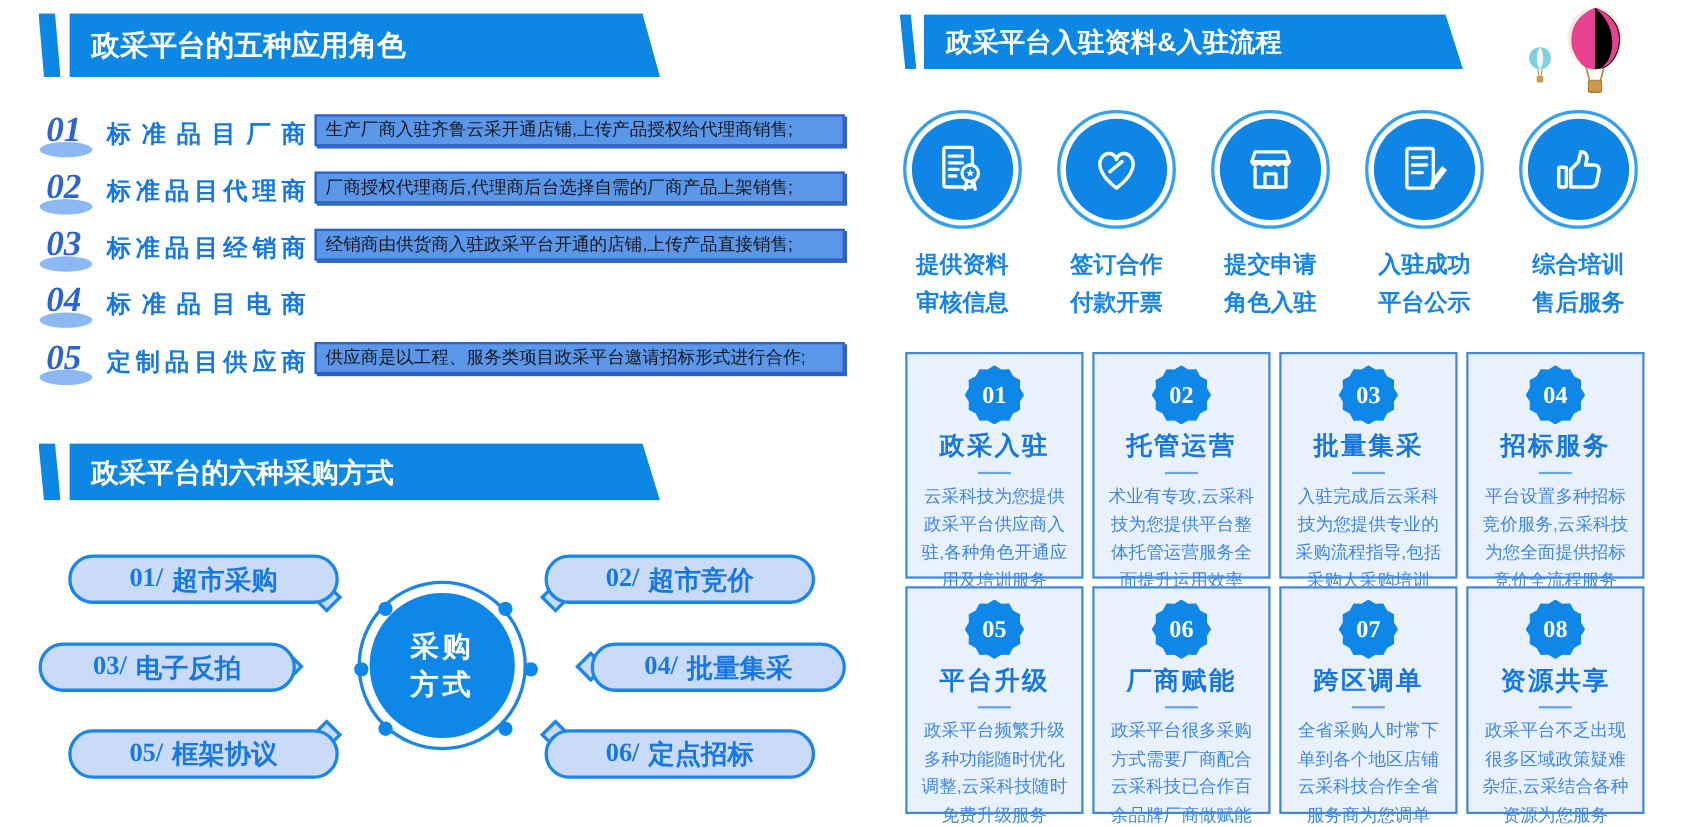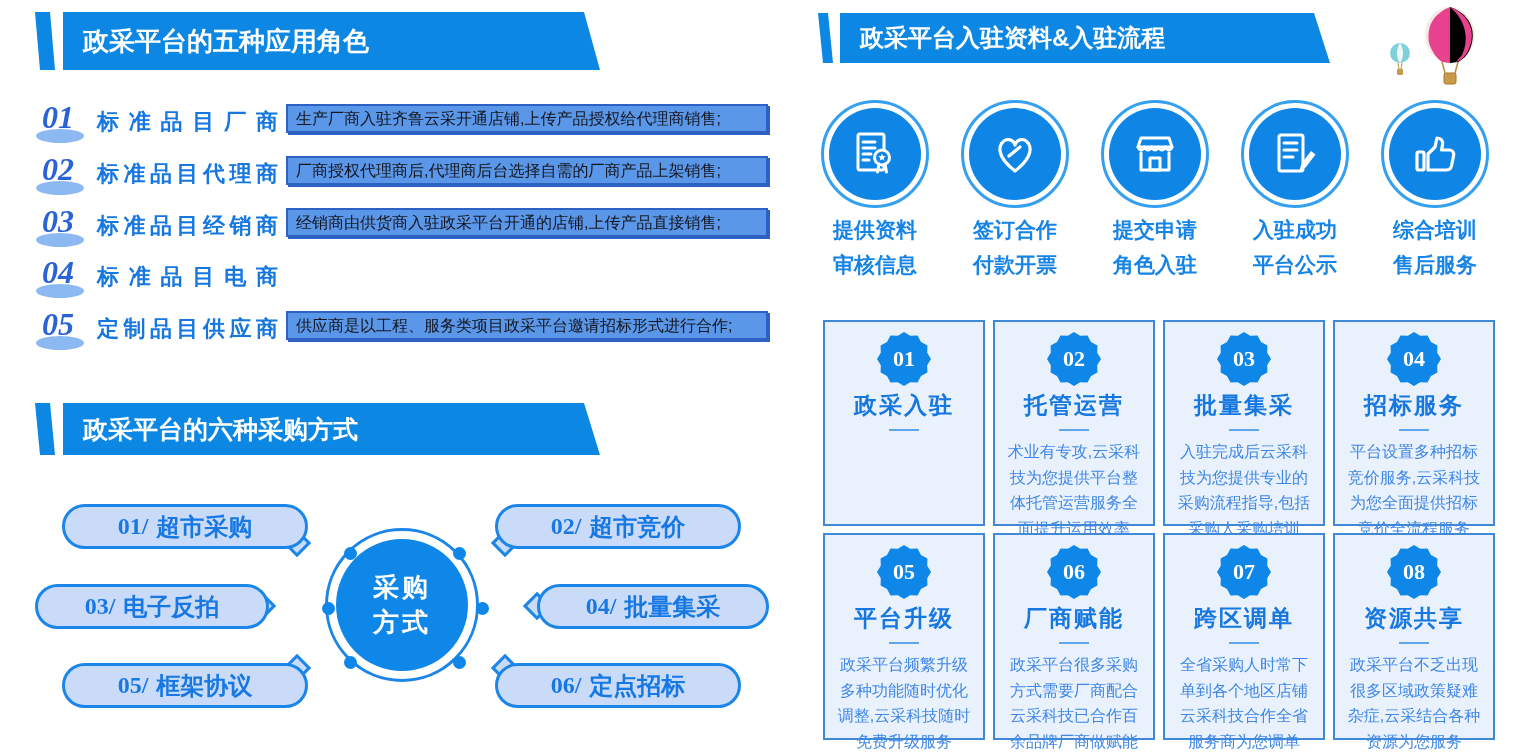--- a/index.html
+++ b/index.html
@@ -40,21 +40,21 @@
     border-radius:50%; display:flex; flex-direction:column; align-items:center; justify-content:center;
     color:#ffffff; font-size:26px; font-weight:bold; letter-spacing:3px; line-height:1.35; }
   .hub-dot { position:absolute; width:13px; height:13px; background:#0f87e8; border-radius:50%; }
 
   
   .step { position:absolute; top:100px; width:130px; text-align:center; }
   .step-circle { width:108px; height:108px; margin:0 auto; border:3px solid #35a0f0;
     border-radius:50%; padding:5px; background:#fff; }
   .step-disk { width:92px; height:92px; border-radius:50%; background:#0f86e6;
     display:flex; align-items:center; justify-content:center; }
-  .step-label { margin-top:5px; color:#1684e6; font-size:21px; font-weight:bold; line-height:1.65; }
+  .step-label { margin-top:16px; color:#1684e6; font-size:21px; font-weight:bold; line-height:1.65; }
 
   
   .card { position:absolute; width:162px; background:#e9f1fc; border:2px solid #4089d8;
     text-align:center; }
   .card-badge { position:relative; width:54px; height:54px; margin:10px auto 0; }
   .card-badge .badge-num { position:absolute; left:0; top:0; width:54px; height:54px;
     display:flex; align-items:center; justify-content:center; color:#fff;
     font-family:"Liberation Serif", serif; font-weight:bold; font-size:22px; }
   .card-title { margin-top:4px; color:#1677e0; font-size:23px; font-weight:bold; letter-spacing:2px; }
   .card-divider { width:30px; height:2px; background:#5fa6ec; margin:8px auto; }
@@ -266,20 +266,21 @@
 
   <div class="card" style="left:823px; top:320px; height:206px;">
     <div class="card-badge">
       <svg width="54" height="54" viewBox="0 0 54 54">
           <polygon fill="#0f87e8" points="27,0 20.8,3.8 13.5,3.6 10,10 3.6,13.5 3.8,20.8 0,27 3.8,33.2 3.6,40.5 10,44 13.5,50.4 20.8,50.2 27,54 33.2,50.2 40.5,50.4 44,44 50.4,40.5 50.2,33.2 54,27 50.2,20.8 50.4,13.5 44,10 40.5,3.6 33.2,3.8"></polygon>
         </svg>
       <span class="badge-num">01</span>
     </div>
     <div class="card-title">政采入驻</div>
     <div class="card-divider"></div>
+    <div class="card-desc">云采科技为您提供政采平台供应商入驻,各种角色开通应用及培训服务</div>
   </div>
   <div class="card" style="left:993px; top:320px; height:206px;">
     <div class="card-badge">
       <svg width="54" height="54" viewBox="0 0 54 54">
           <polygon fill="#0f87e8" points="27,0 20.8,3.8 13.5,3.6 10,10 3.6,13.5 3.8,20.8 0,27 3.8,33.2 3.6,40.5 10,44 13.5,50.4 20.8,50.2 27,54 33.2,50.2 40.5,50.4 44,44 50.4,40.5 50.2,33.2 54,27 50.2,20.8 50.4,13.5 44,10 40.5,3.6 33.2,3.8"></polygon>
         </svg>
       <span class="badge-num">02</span>
     </div>
     <div class="card-title">托管运营</div>
     <div class="card-divider"></div>

